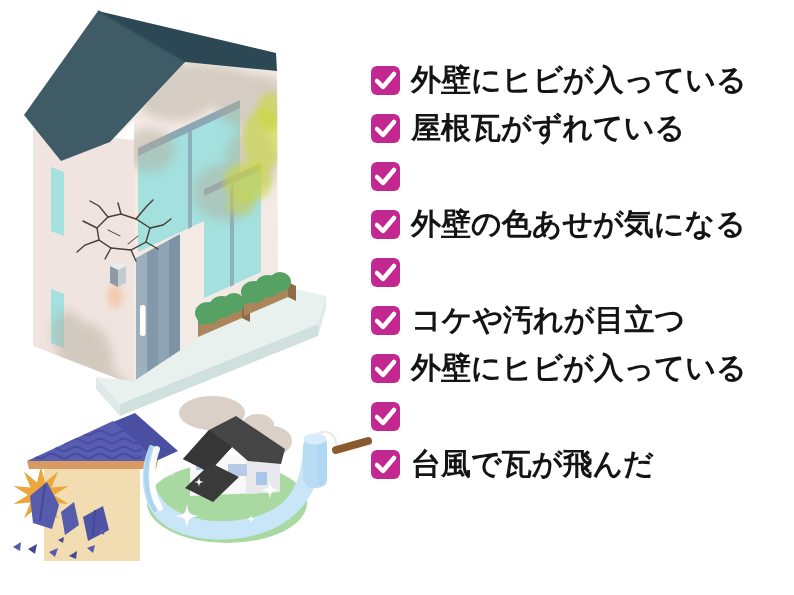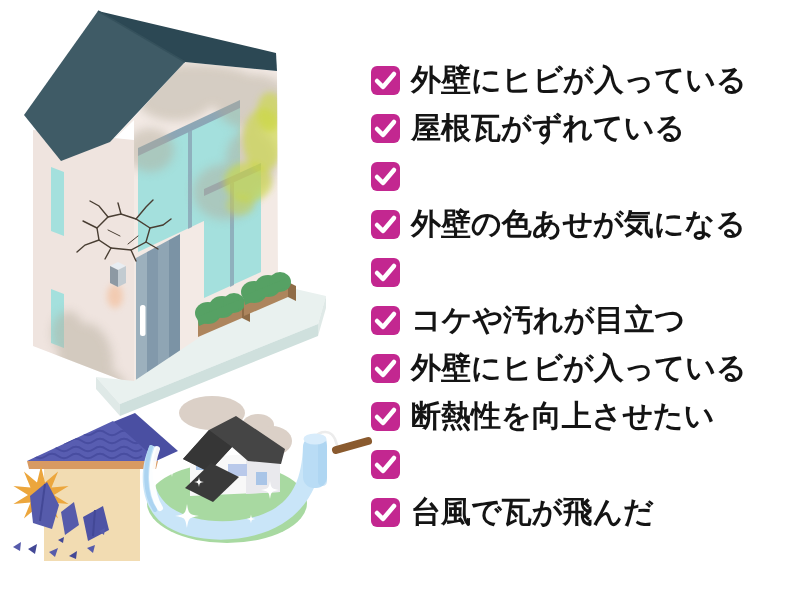--- a/index.html
+++ b/index.html
@@ -272,28 +272,20 @@
 
     <div class="check-row">
       <span class="checkbox">
         <svg width="29" height="29" viewBox="0 0 29 29">
             <polyline points="6,15 12,21 23,8" fill="none" stroke="#ffffff" stroke-width="4.5" stroke-linecap="round" stroke-linejoin="round"></polyline>
           </svg>
       </span>
       <span class="check-label">外壁にヒビが入っている</span>
     </div>
 
-    <div class="check-row">
-      <span class="checkbox">
-        <svg width="29" height="29" viewBox="0 0 29 29">
-            <polyline points="6,15 12,21 23,8" fill="none" stroke="#ffffff" stroke-width="4.5" stroke-linecap="round" stroke-linejoin="round"></polyline>
-          </svg>
-      </span>
-      <span class="check-label">断熱性を向上させたい</span>
-    </div>
 
     <div class="check-row">
       <span class="checkbox">
         <svg width="29" height="29" viewBox="0 0 29 29">
             <polyline points="6,15 12,21 23,8" fill="none" stroke="#ffffff" stroke-width="4.5" stroke-linecap="round" stroke-linejoin="round"></polyline>
           </svg>
       </span>
     </div>
 
     <div class="check-row">

